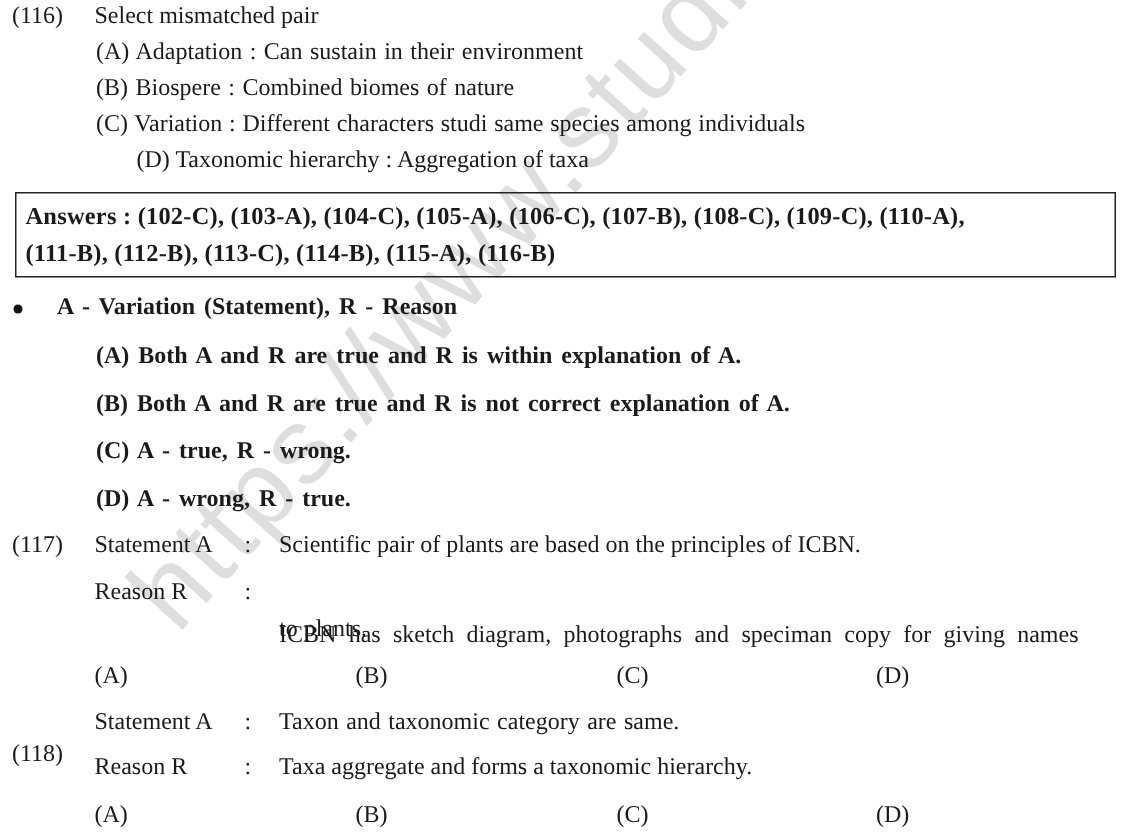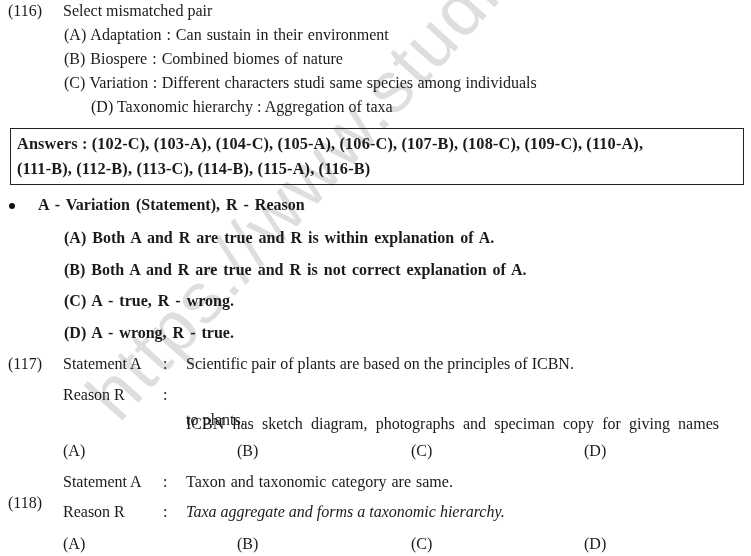--- a/index.html
+++ b/index.html
@@ -113,18 +113,18 @@
   <span class="abs choice" style="left:584px; top:442px;">(D)</span>
 </section>
 
 <section>
   <span class="abs qnum" style="top:494px;">(118)</span>
   <span class="abs ar-label" style="top:473px;">Statement A</span>
   <span class="abs ar-colon" style="top:473px;">:</span>
   <span class="abs ar-text" style="top:473px; word-spacing:1px;">Taxon and taxonomic category are same.</span>
   <span class="abs ar-label" style="top:503px;">Reason R</span>
   <span class="abs ar-colon" style="top:503px;">:</span>
-  <span class="abs ar-text" style="top:503px;font-style:italic;">Taxa aggregate and forms a taxonomic hierarchy.</span>
+  <span class="abs ar-text" style="top:503px;">Taxa aggregate and forms a taxonomic hierarchy.</span>
   <span class="abs choice" style="left:63px; top:535px;">(A)</span>
   <span class="abs choice" style="left:237px; top:535px;">(B)</span>
   <span class="abs choice" style="left:411px; top:535px;">(C)</span>
   <span class="abs choice" style="left:584px; top:535px;">(D)</span>
 </section>
 
 </body></html>

